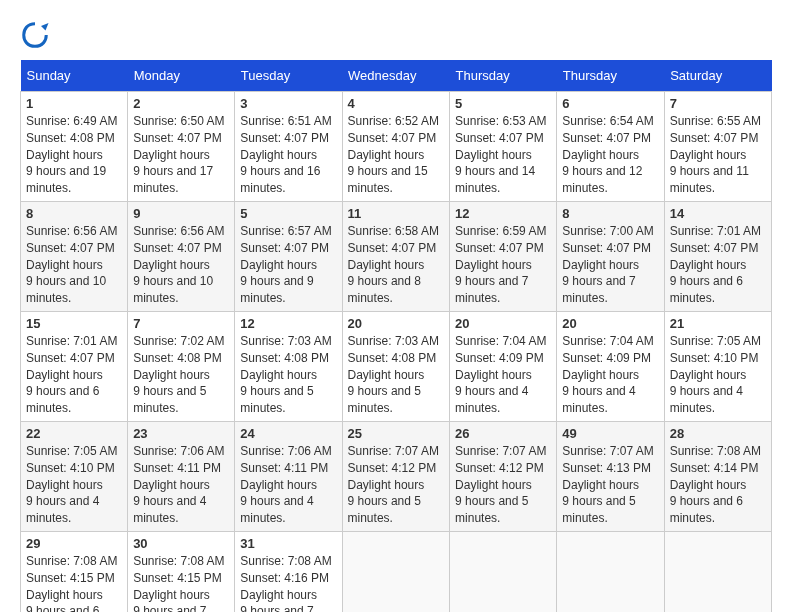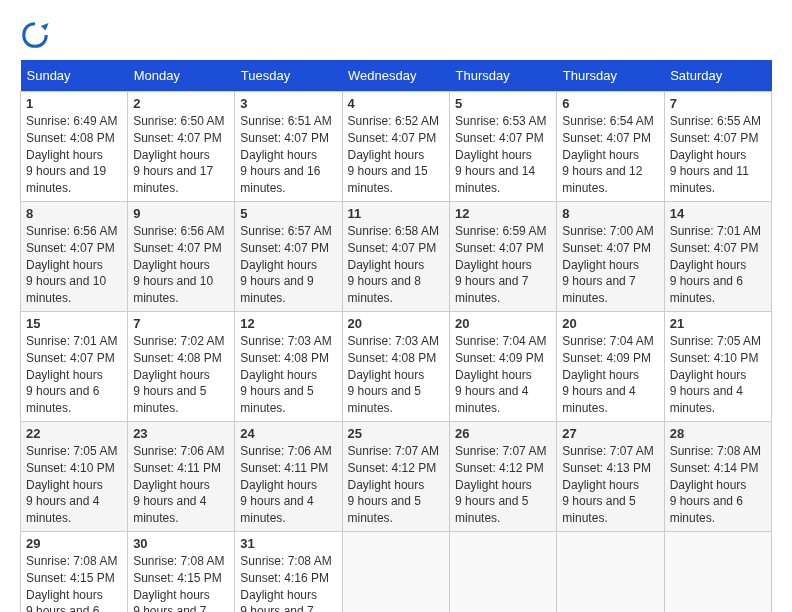--- a/index.html
+++ b/index.html
@@ -352,21 +352,21 @@
         <td>
         <span class="day-number">26</span>
         <span class="day-info">
           Sunrise: 7:07 AM<br>
           Sunset: 4:12 PM<br>
           Daylight hours<br>
           9 hours and 5 minutes.
         </span>
       </td>
         <td>
-        <span class="day-number">27</span>
+        <span class="day-number">49</span>
         <span class="day-info">
           Sunrise: 7:07 AM<br>
           Sunset: 4:13 PM<br>
           Daylight hours<br>
           9 hours and 5 minutes.
         </span>
       </td>
         <td>
         <span class="day-number">28</span>
         <span class="day-info">

